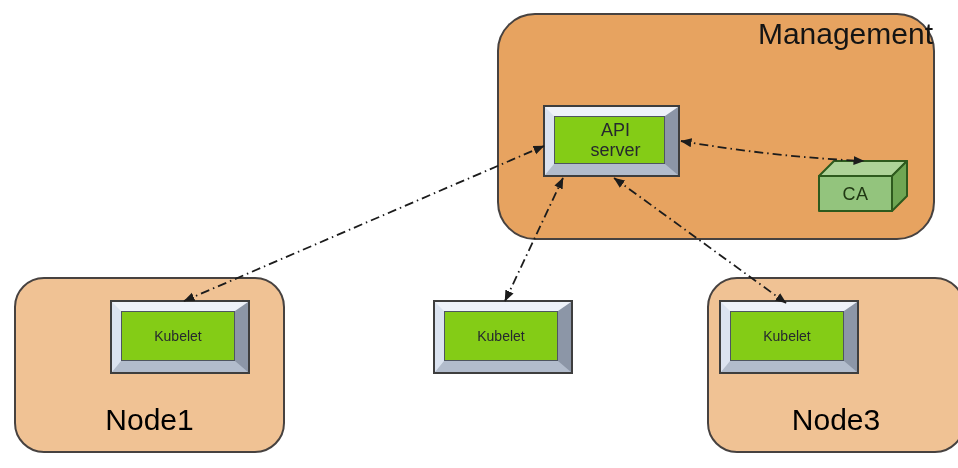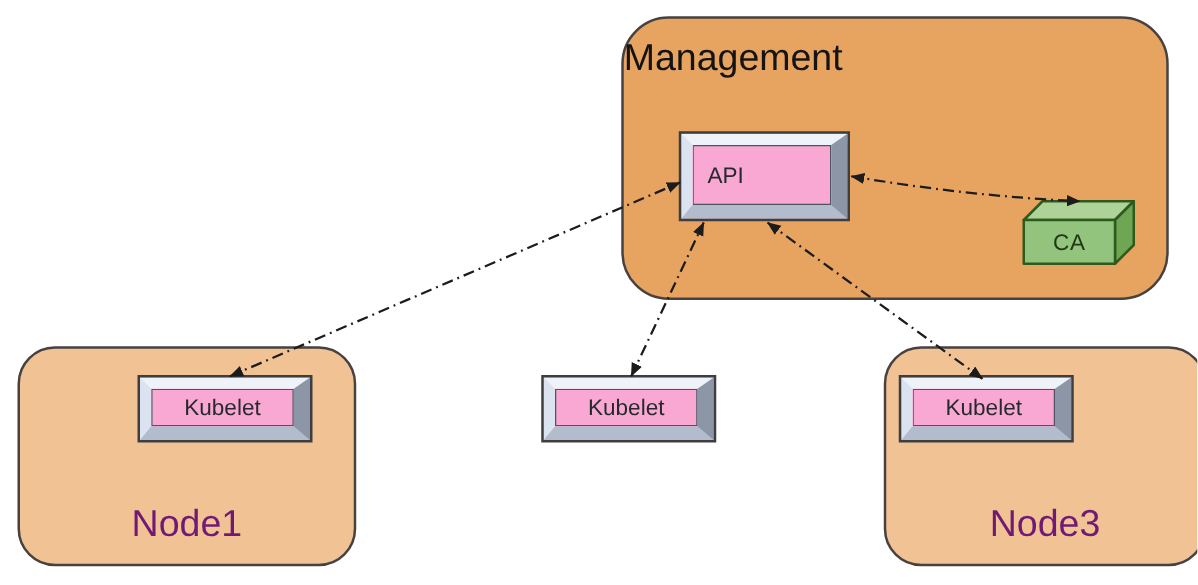--- a/index.html
+++ b/index.html
@@ -8,49 +8,50 @@
     font-family:"Liberation Sans", sans-serif; overflow:hidden;
   }
 
   
   .group-box { position:absolute; box-sizing:border-box; border:2px solid #474240; }
   .mgmt {
     left:497px; top:13px; width:438px; height:227px;
     background:#e7a360; border-radius:38px;
   }
   .mgmt-title {
-    position:absolute; left:0; top:13px; width:100%;
-    text-align:left; font-size:30px; line-height:37px; color:#141414;
+    position:absolute; left:0; top:0; width:100%;
+    text-align:right; font-size:30px; line-height:37px; color:#141414;
   }
   .worker { background:#f0c294; border-radius:30px; }
   .node1 { left:14px;  top:277px; width:271px; height:176px; }
   .node2 { left:338px; top:277px; width:273px; height:176px; }
   .node3 { left:668px; top:277px; width:258px; height:176px;margin-left:39px; }
   .node-label {
     position:absolute; left:0; bottom:14px; width:100%;
-    text-align:center; font-size:30px; color:#701a75;
+    text-align:center; font-size:30px; color:#000000;
   }
 
   
   .bevel {
     position:absolute; box-sizing:border-box;
     border-style:solid; border-width:9px 13px 11px 9px;
     border-top-color:#eef2f9; border-left-color:#dbe3f0;
     border-right-color:#8c96a7; border-bottom-color:#b2bccc;
-    background:#f9a8d4;
+    background:#84cc16;
     outline:2px solid #3e3e3e;
     box-shadow: inset 0 0 0 1px #4e5560;
     color:#26292e;
+    text-align:center;
   }
   .api-box { left:545px; top:107px; width:133px; height:68px;
     display:flex; flex-direction:column; justify-content:center;
     padding-left:12px; font-size:18px; line-height:20px;
   }
-  .kubelet { width:136px; height:50px;
-    display:flex; align-items:center; justify-content:center; font-size:18px;
+  .kubelet { width:136px; height:70px;
+    display:flex; align-items:center; justify-content:center; font-size:14px;
   }
   .kub1 { left:112px; top:302px; }
   .kub2 { left:435px; top:302px; }
   .kub3 { left:721px; top:302px; }
 
   
   .ca-svg { position:absolute; left:816px; top:156px; }
   .ca-text { font-size:18px; letter-spacing:0.5px; fill:#203813; }
 
   
@@ -63,20 +64,21 @@
 <div id="canvas">
 
   <div class="group-box mgmt">
     <div class="mgmt-title">
       <div>Management</div>
     </div>
   </div>
 
   <div class="bevel api-box">
     <div>API</div>
+    <div>server</div>
   </div>
 
   <svg class="ca-svg" width="96" height="60" viewBox="0 0 96 60">
     <g stroke="#2e5a1d" stroke-width="2" stroke-linejoin="round">
       <polygon points="3,20 18,5 91,5 76,20" fill="#aed398"></polygon>
       <polygon points="76,20 91,5 91,40 76,55" fill="#6fa653"></polygon>
       <polygon points="3,20 76,20 76,55 3,55" fill="#93c47d"></polygon>
     </g>
     <text class="ca-text" x="39.5" y="44" text-anchor="middle">CA</text>
   </svg>

